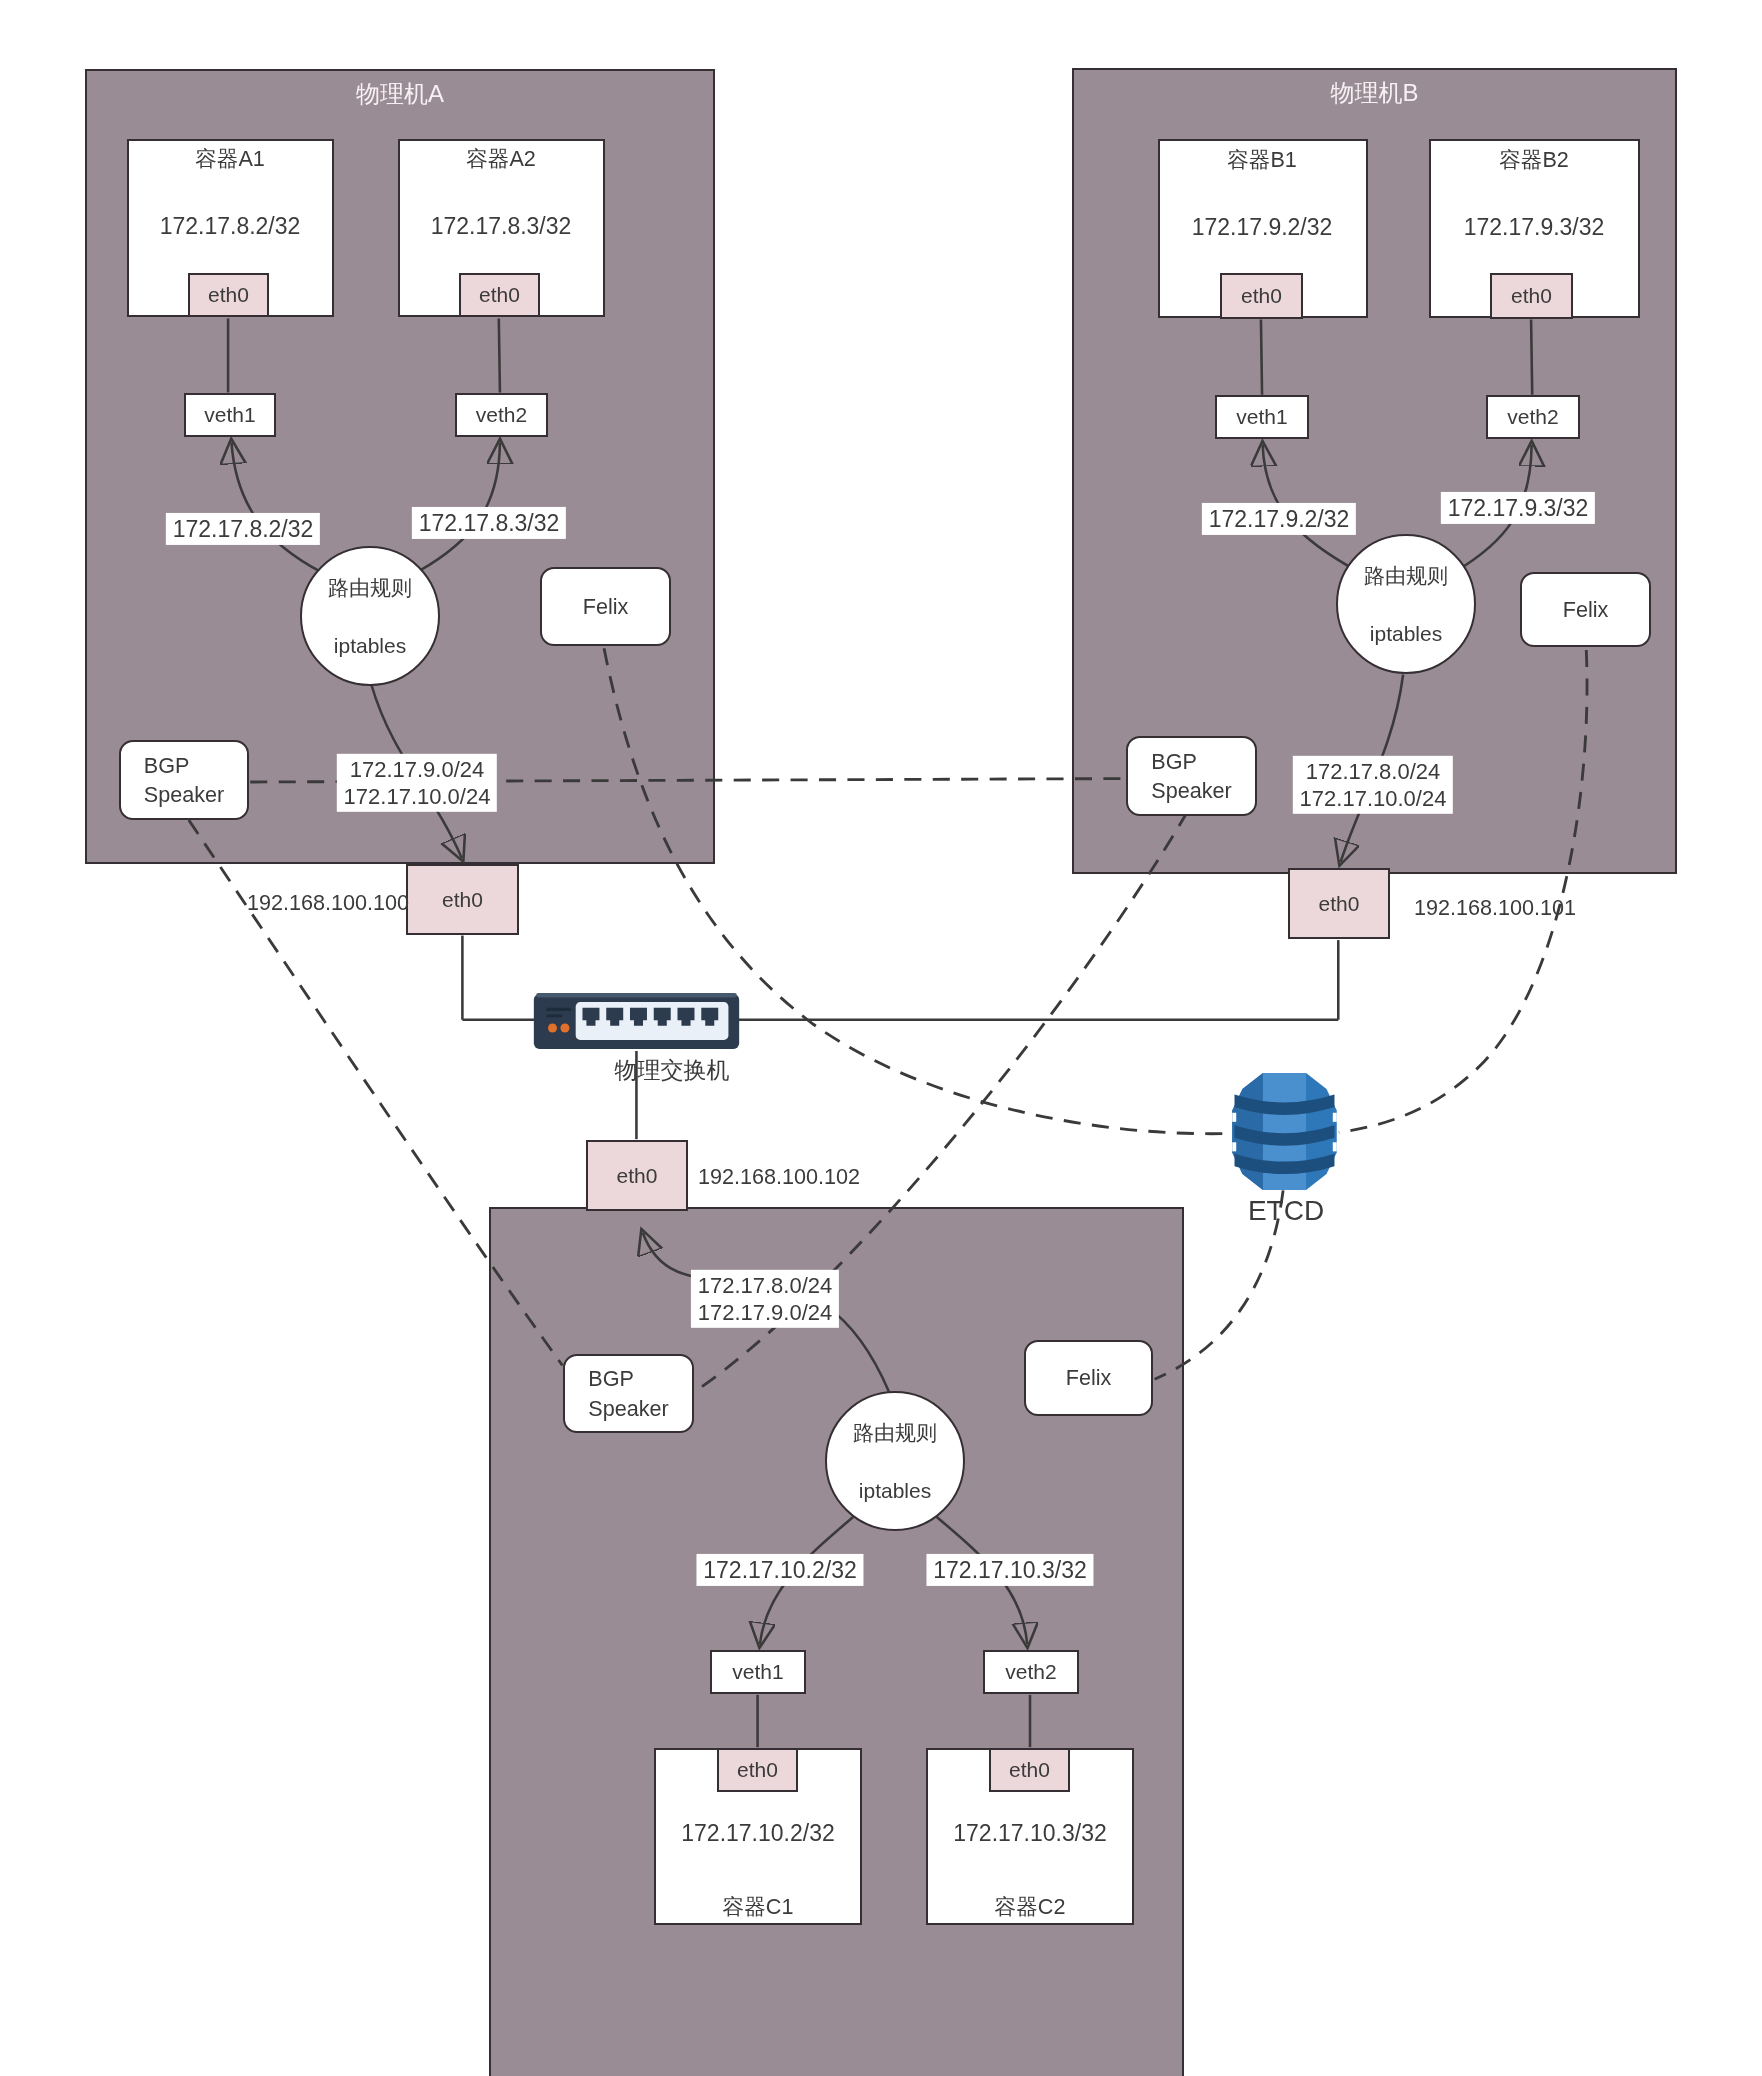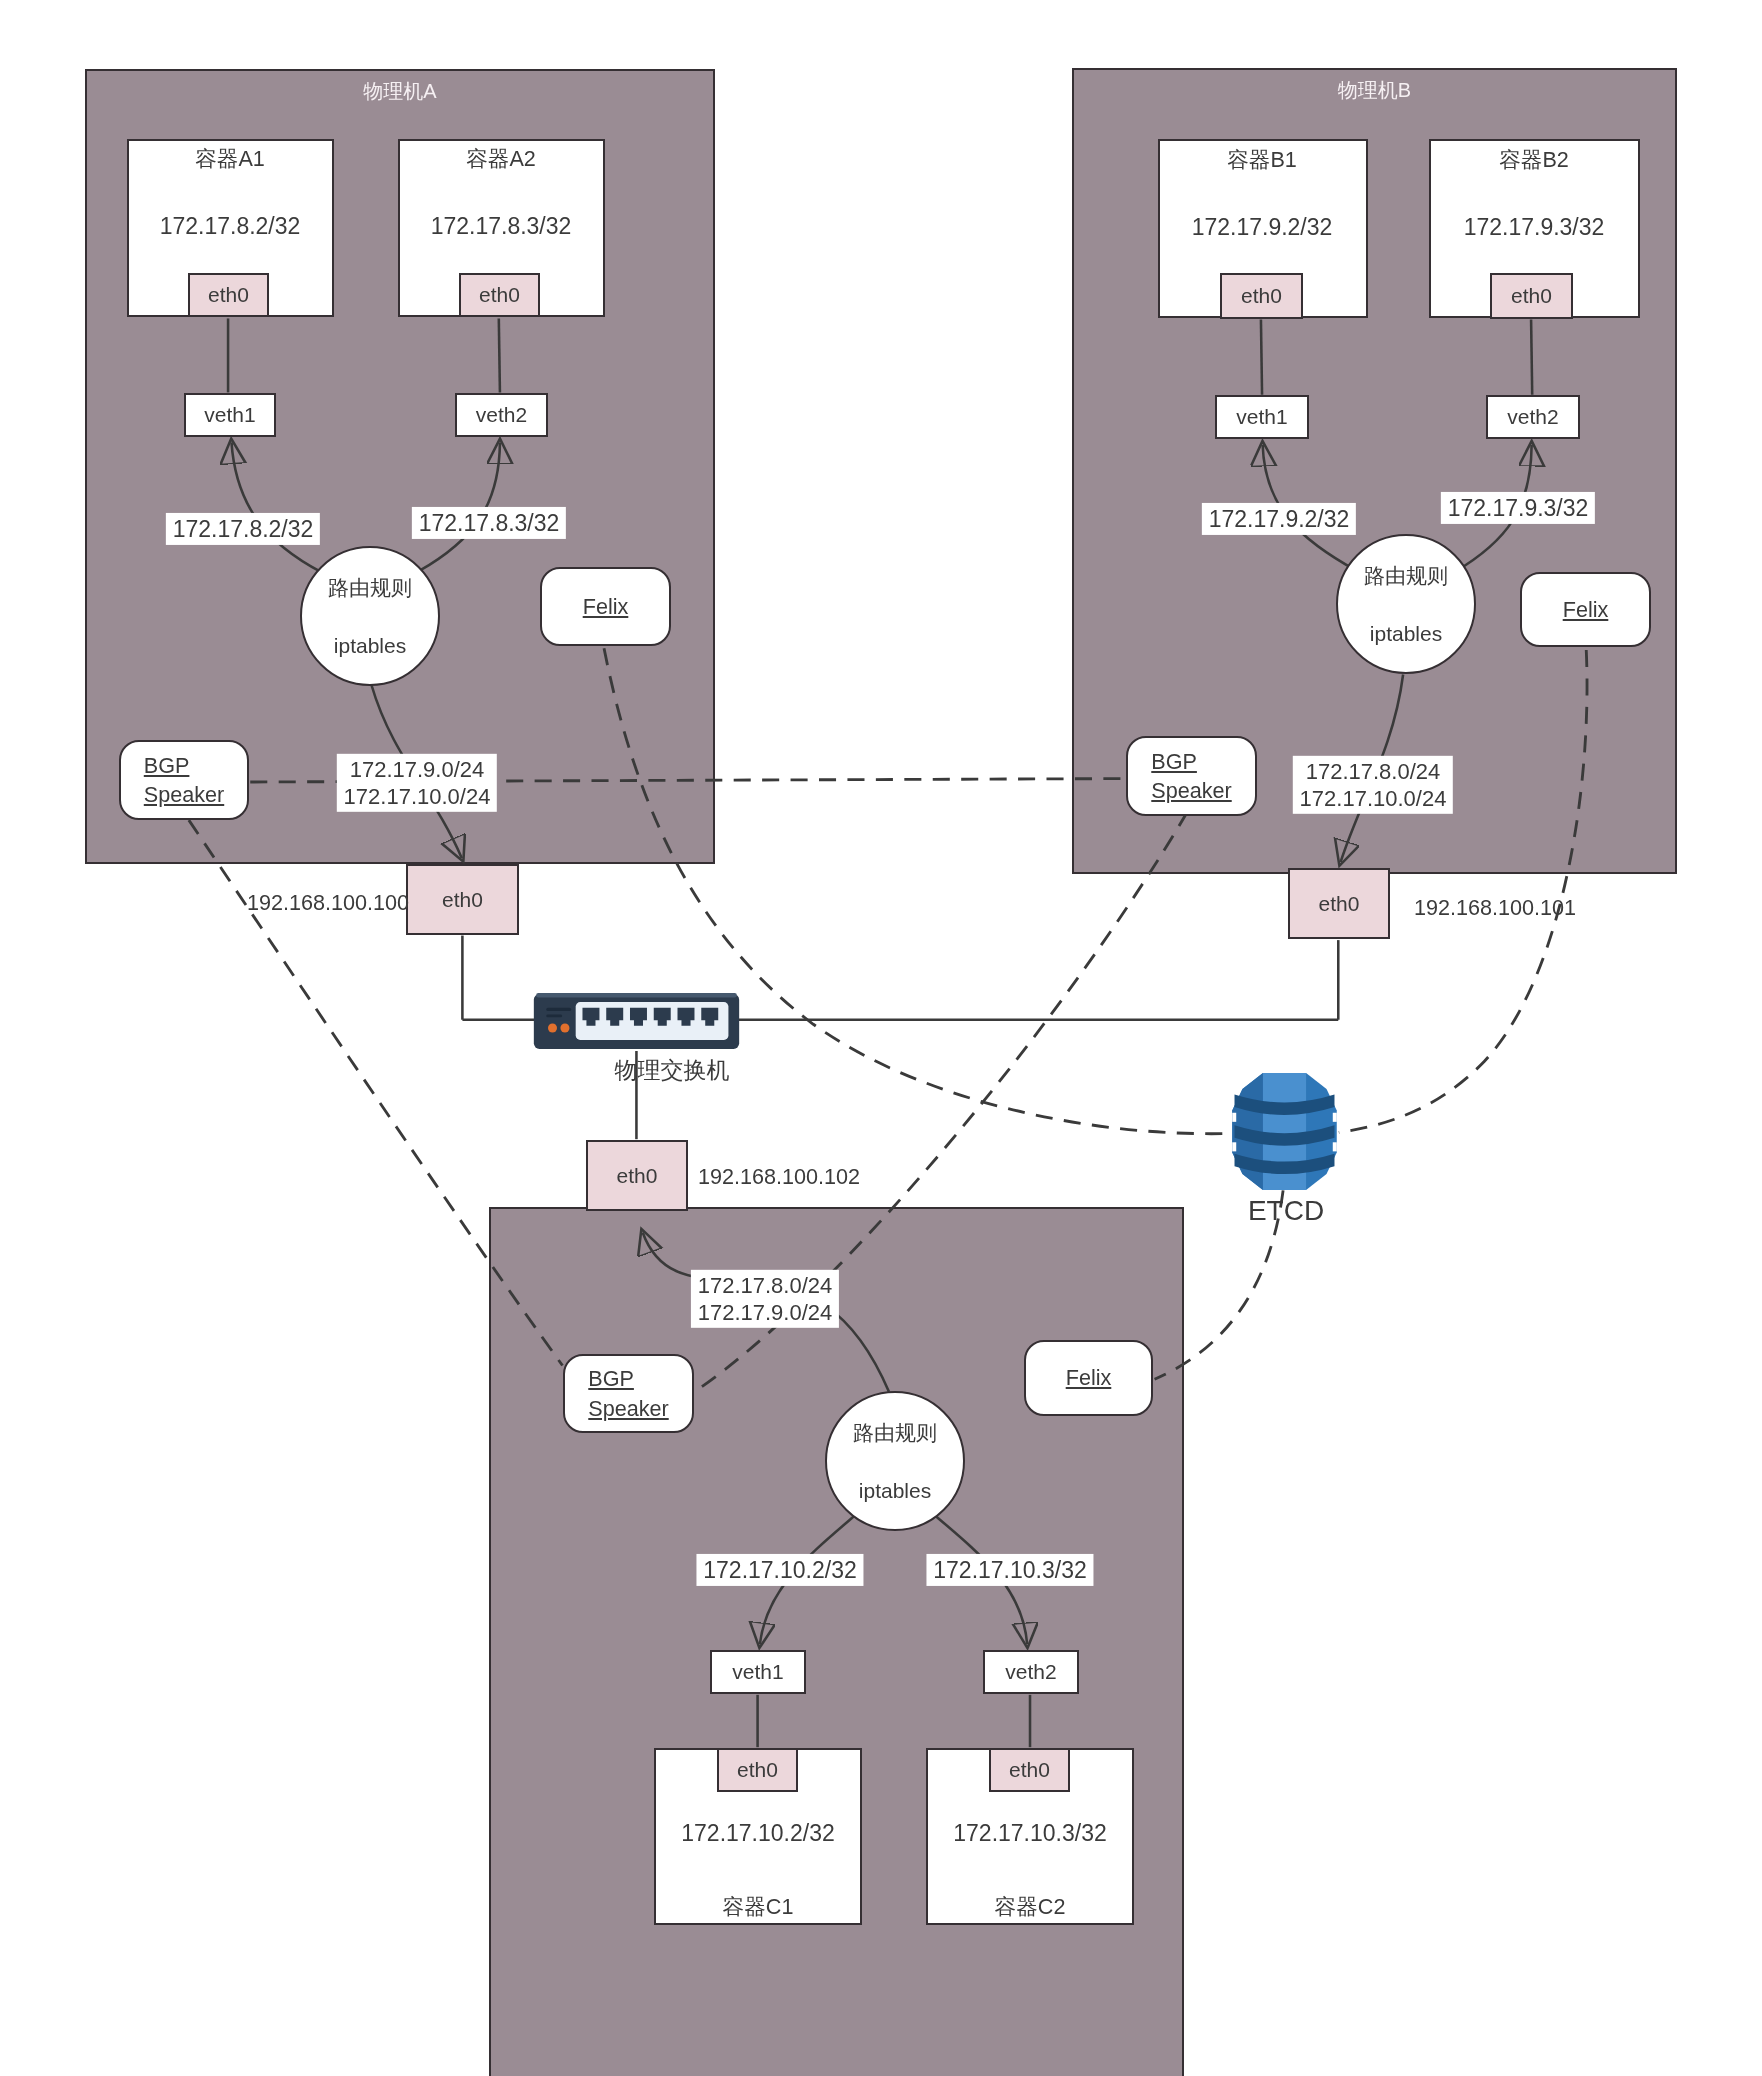--- a/index.html
+++ b/index.html
@@ -6,34 +6,34 @@
   body{
     width:1762px;height:2077px;position:relative;overflow:hidden;
     font-family:"Liberation Sans","DejaVu Sans",sans-serif;color:#3b3b3b;
   }
   .stage{position:absolute;left:0;top:0;width:1762px;height:2077px;}
   .machine{
     position:absolute;background:#9a8c94;border:2.8px solid #352f33;box-sizing:border-box;
   }
   .mtitle{
     position:absolute;left:50%;transform:translateX(-50%);top:6.8px;
-    color:#f6f0f3;font-size:20px;white-space:nowrap;
+    color:#f6f0f3;font-size:24px;white-space:nowrap;
   }
   .mtitle.bottom{top:auto;bottom:9px;}
   .wires{position:absolute;left:0;top:0;pointer-events:none;}
   .wires path, .wires line{fill:none;stroke:#3a3a3a;}
   .s{stroke-width:4.5px;}
   .d{stroke-width:5px;stroke-dasharray:30 20;}
   .box{
     position:absolute;background:#ffffff;border:2.3px solid #352f33;box-sizing:border-box;
     display:flex;align-items:center;justify-content:center;text-align:left;
     font-size:21px;color:#3b3b3b;
   }
   .eth{background:#ecd7db;font-size:21px;}
-  .rbox{border-radius:20px;font-size:21.6px;white-space:pre-line;line-height:1.35;text-decoration:underline;}
+  .rbox{border-radius:14px;font-size:21.6px;white-space:pre-line;line-height:1.35;}
   .circle{border-radius:50%;flex-direction:column;gap:32px;font-size:21px;}
   .ctext{position:absolute;transform:translate(-50%,-50%);white-space:nowrap;}
   .cname{font-size:21.6px;}
   .cip{font-size:23px;}
   .iplabel{
     position:absolute;transform:translate(-50%,-50%);background:#ffffff;
     padding:1.7px 6.8px;font-size:23px;white-space:pre-line;text-align:center;line-height:1.25;
   }
   .egress{font-size:22px;}
   .plain{position:absolute;transform:translate(-50%,-50%);font-size:21.6px;white-space:nowrap;}

